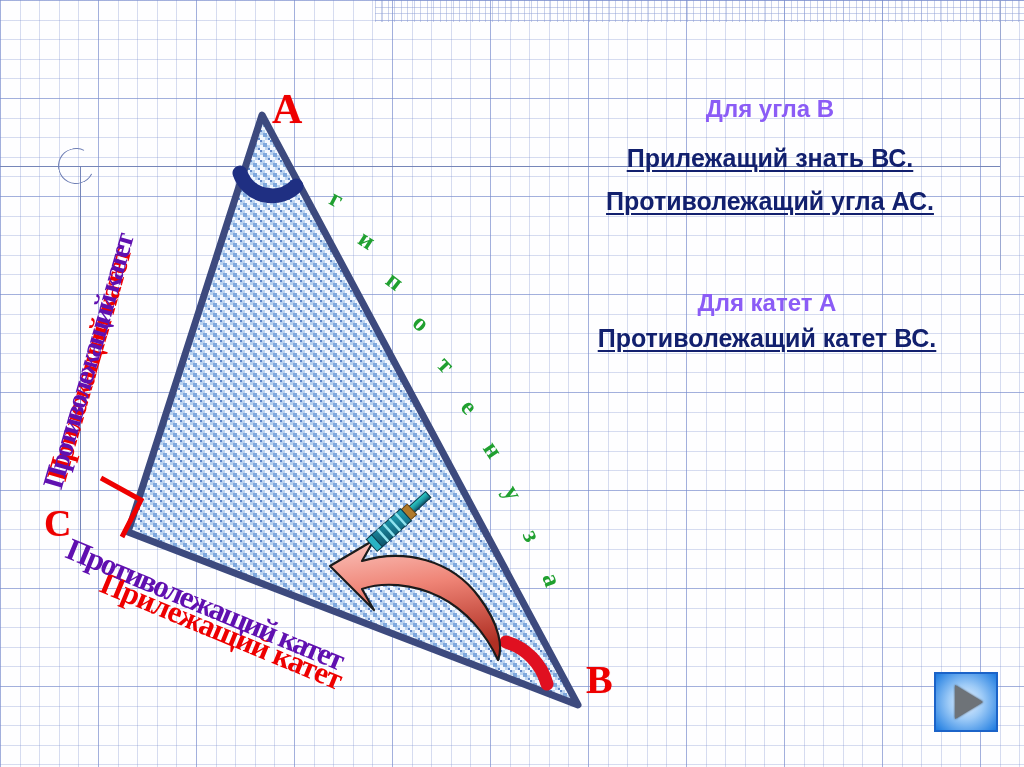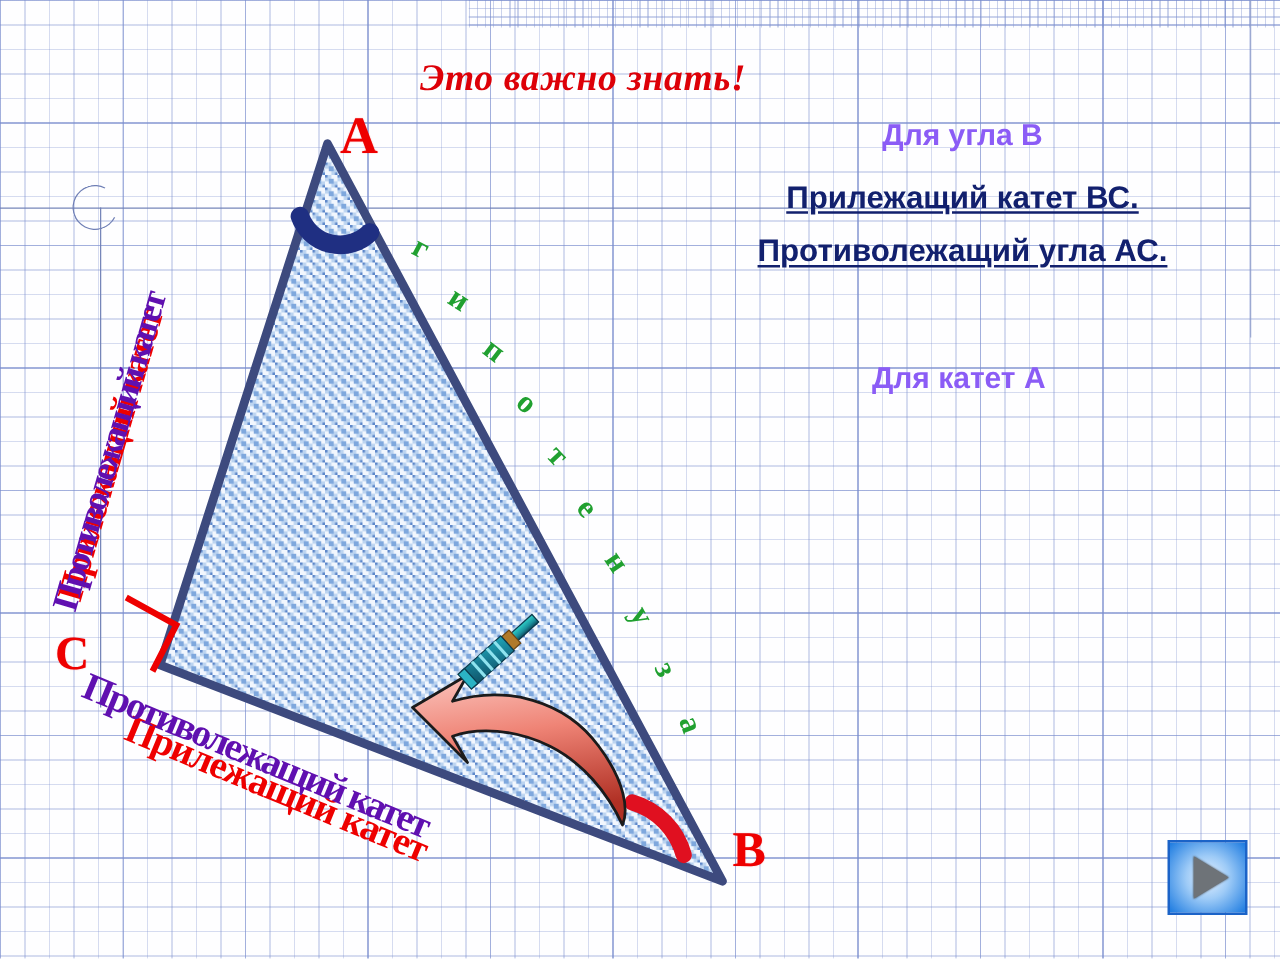--- a/index.html
+++ b/index.html
@@ -233,27 +233,27 @@
       <div class="hyp-letter" style="left: 440.343px; top: 351.887px; color: rgb(32, 160, 48); transform: rotate(46.6667deg);">т</div>
       <div class="hyp-letter" style="left: 464.232px; top: 394.22px; color: rgb(32, 160, 48); transform: rotate(51.3333deg);">е</div>
       <div class="hyp-letter" style="left: 486.458px; top: 436.969px; color: rgb(32, 160, 48); transform: rotate(56deg);">н</div>
       <div class="hyp-letter" style="left: 507.221px; top: 480.084px; color: rgb(32, 160, 48); transform: rotate(60.6667deg);">у</div>
       <div class="hyp-letter" style="left: 526.899px; top: 523.47px; color: rgb(32, 160, 48); transform: rotate(65.3333deg);">з</div>
       <div class="hyp-letter" style="left: 546px; top: 567px; color: rgb(32, 160, 48); transform: rotate(70deg);">а</div>
     </div>
 
   <div class="panel" id="panel-B">
     <div class="panel-head">Для угла В</div>
-    <div class="panel-line l1">Прилежащий катет ВС.</div>
+    <div class="panel-line l1">Прилежащий знать ВС.</div>
     <div class="panel-line l2">Противолежащий угла АС.</div>
   </div>
 
   <div class="panel" id="panel-A">
     <div class="panel-head">Для катет А</div>
+    <div class="panel-line l2">Противолежащий катет ВС.</div>
   </div>
 
-  <div id="slide-title">Это важно знать!</div>
 
   <div id="next-button">
     <div class="play-tri"></div>
   </div>
 
 </div>
 
 </body></html>

